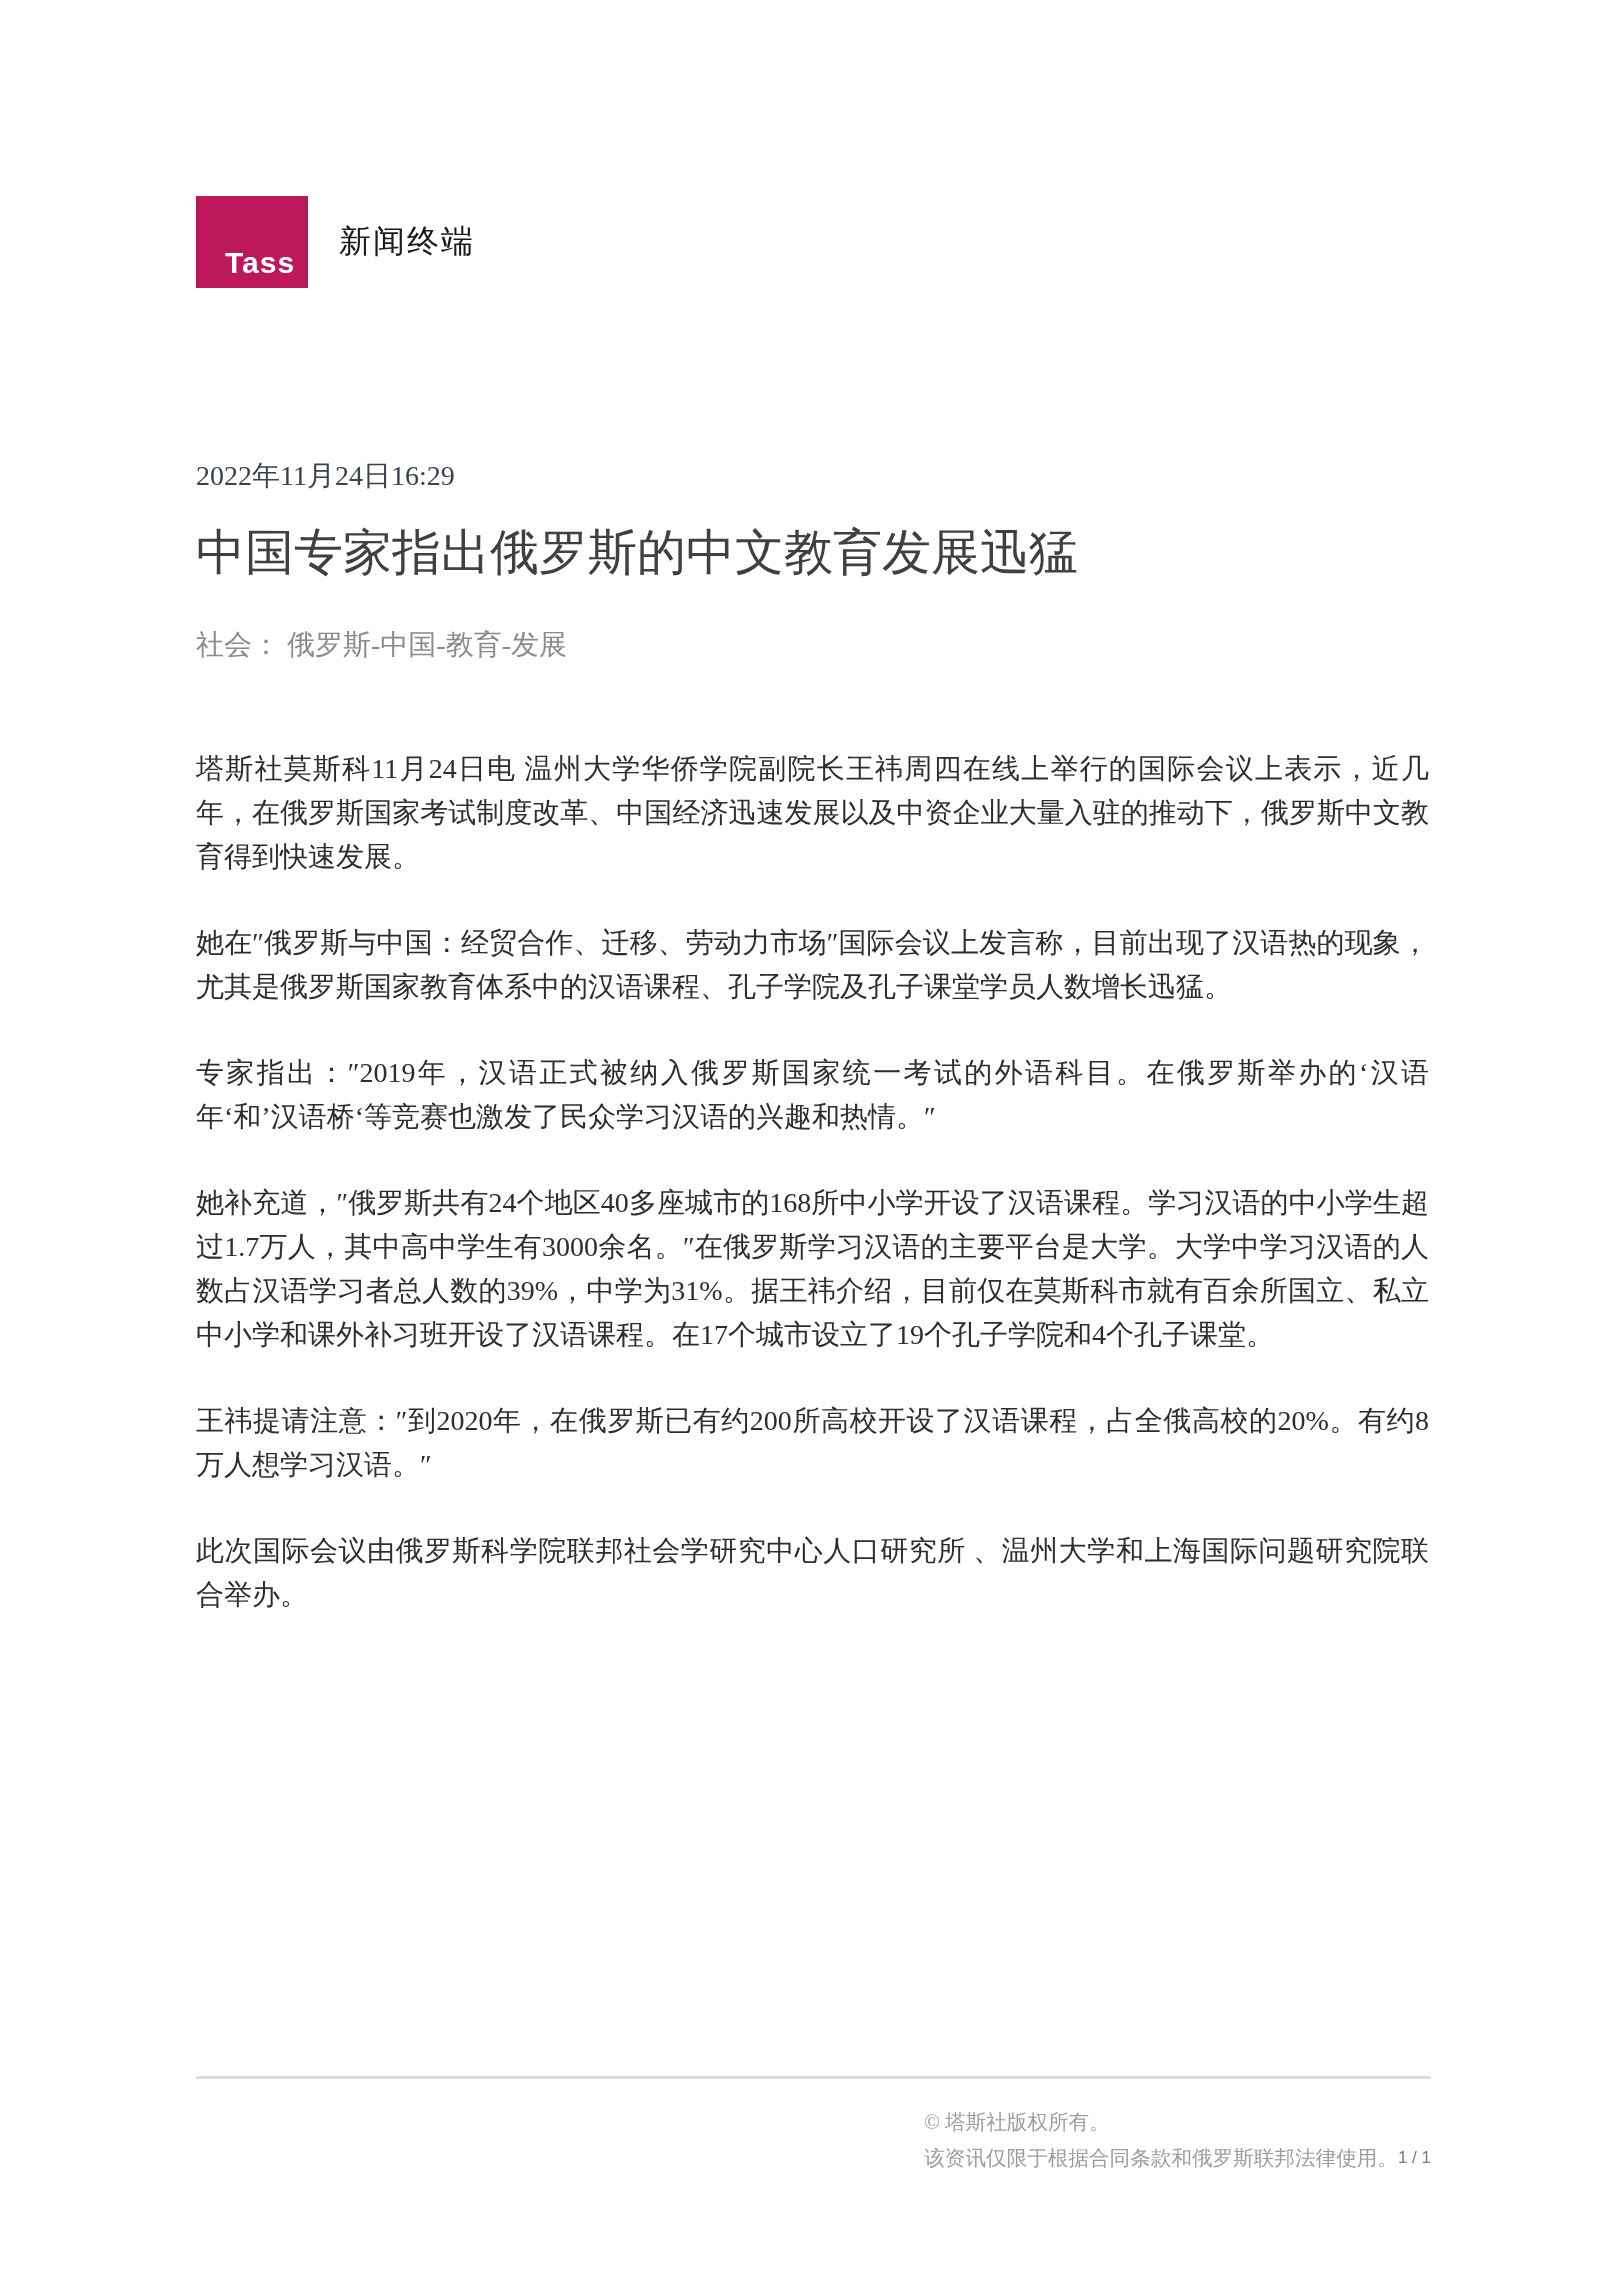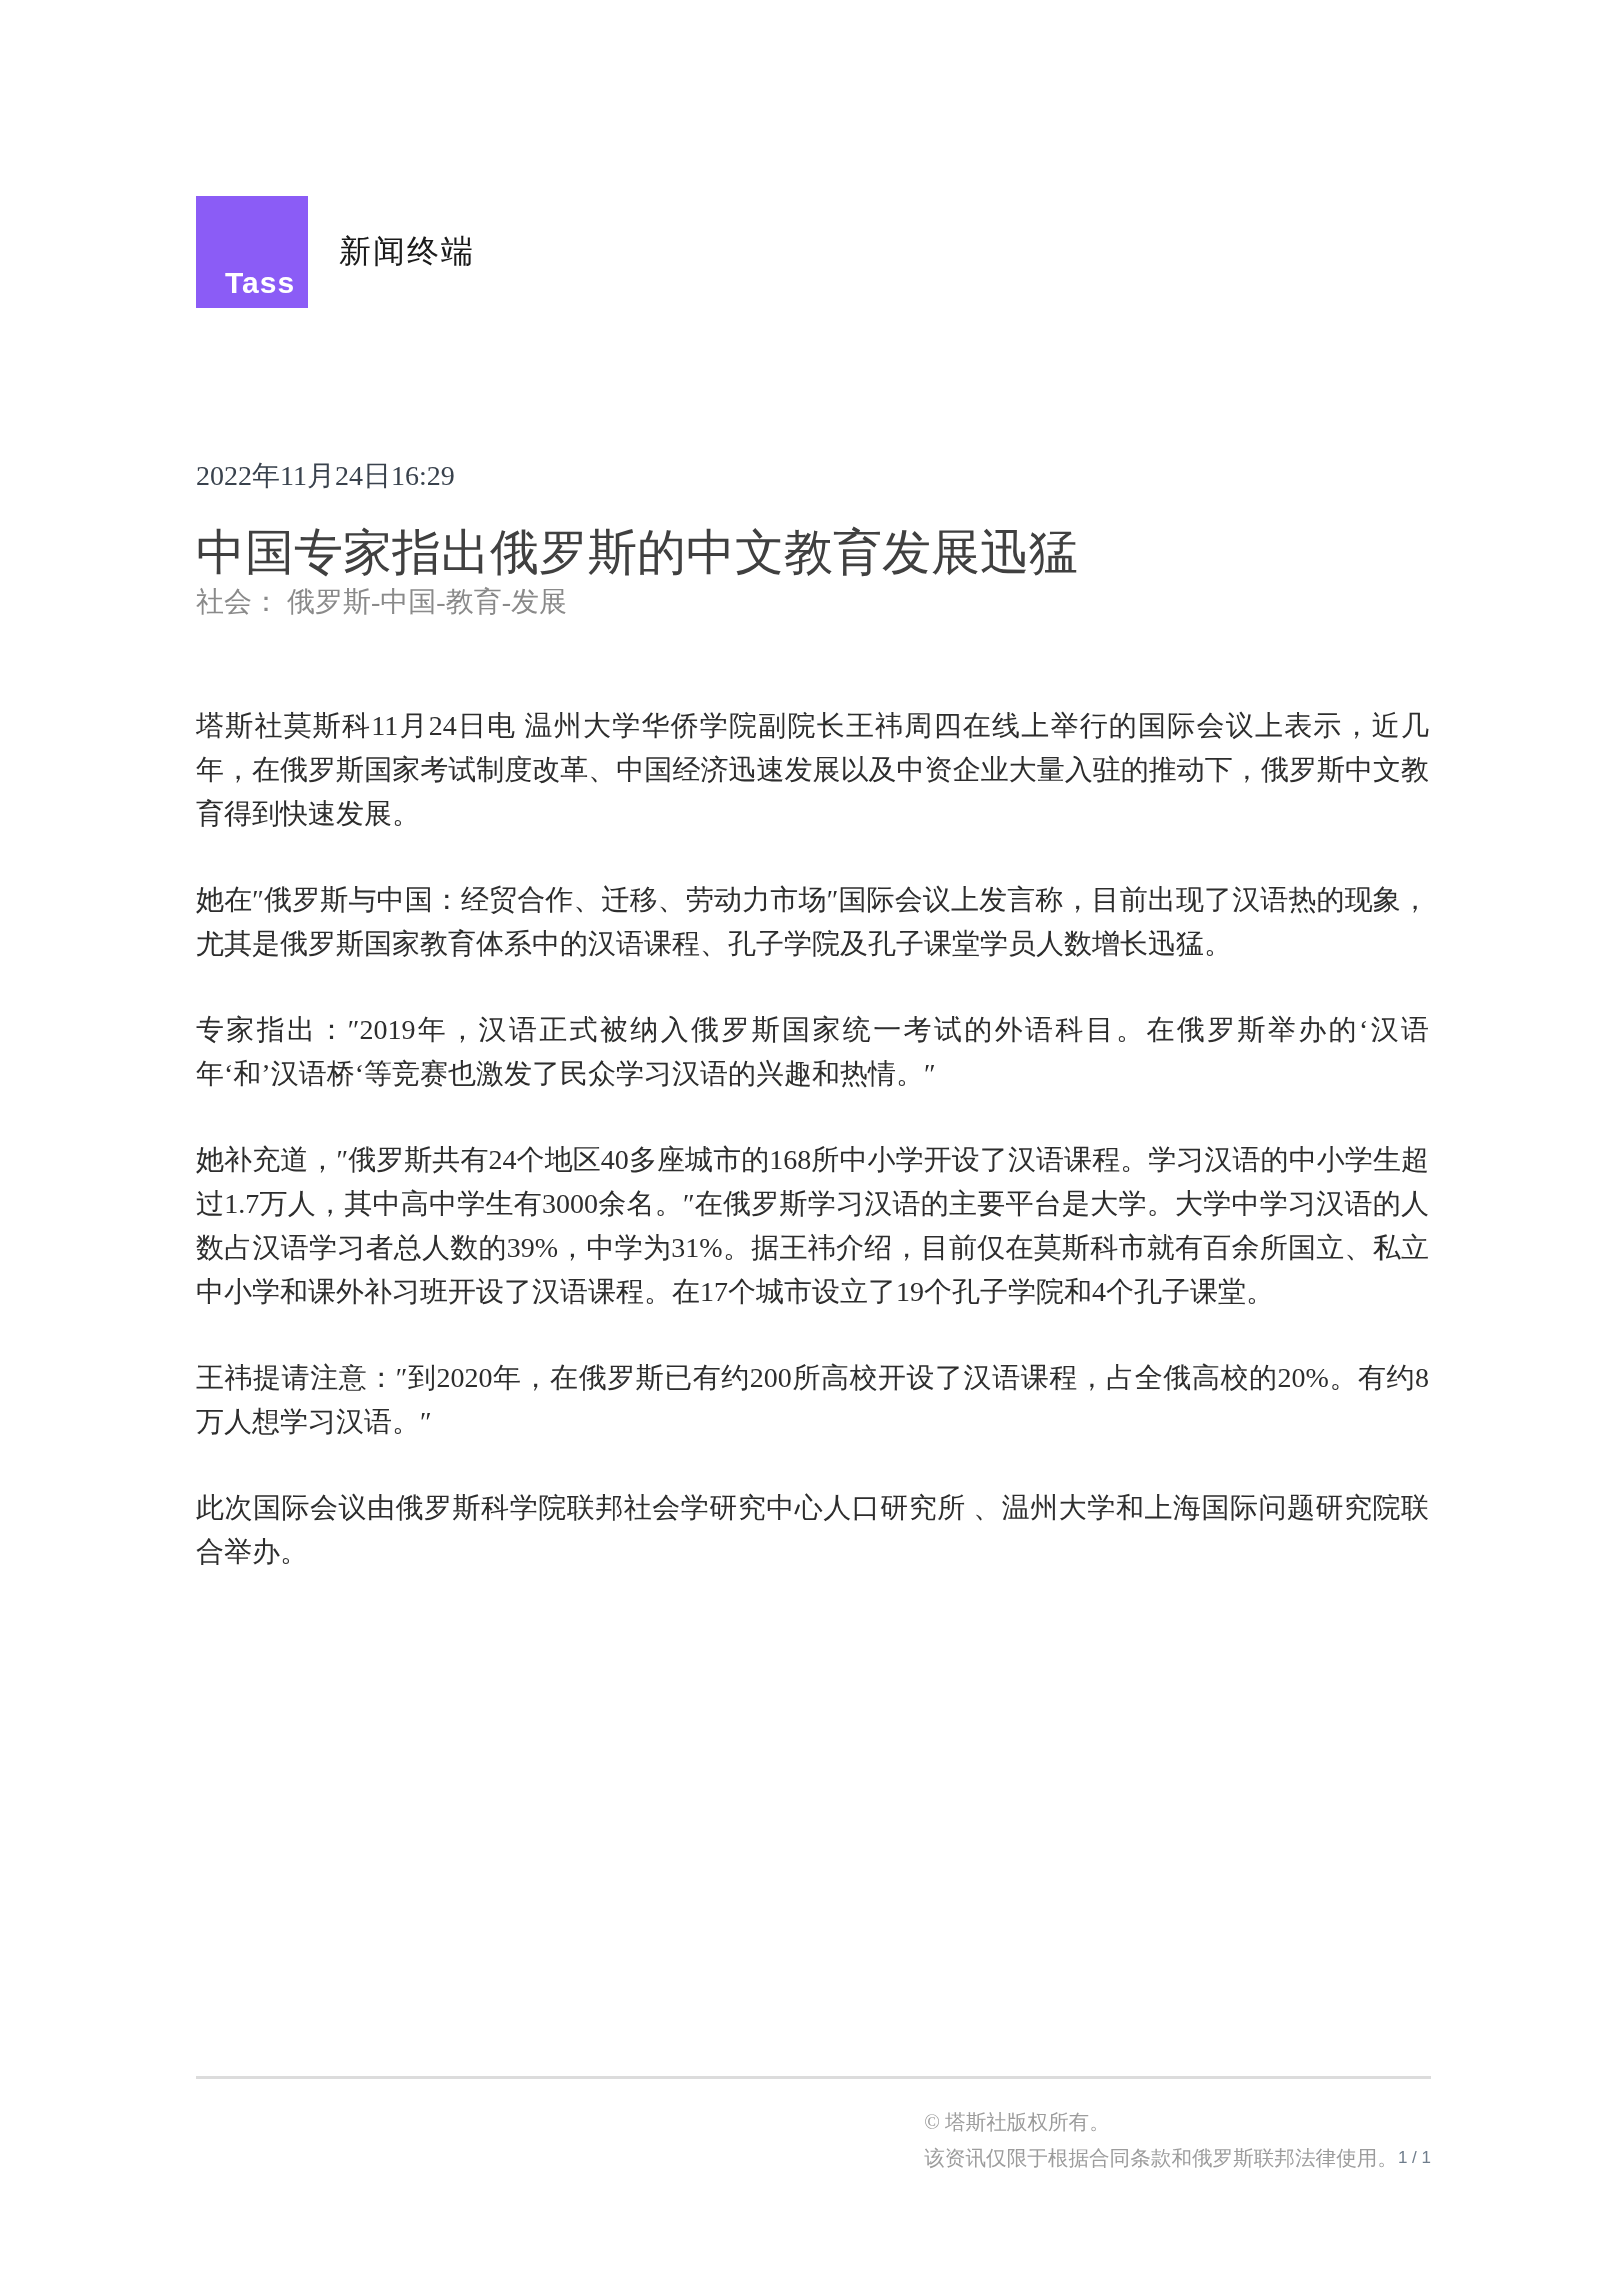--- a/index.html
+++ b/index.html
@@ -20,22 +20,22 @@
   .masthead {
     position: absolute;
     left: 196px;
     top: 196px;
     display: flex;
     align-items: center;
     gap: 31px;
   }
   .logo {
     width: 112px;
-    height: 112px;
-    background: #8b5cf6;
+    height: 92px;
+    background: #be185d;
     display: flex;
     align-items: flex-end;
     justify-content: center;
     padding-bottom: 9.8px;
     box-sizing: border-box;
     padding-left: 16px;
   }
   .logo-text {
     font-family: "Liberation Sans", sans-serif;
     font-weight: 700;
@@ -63,20 +63,21 @@
     color: #39424d;
   }
   .article-title {
     margin: 29px 0 0 0;
     font-size: 49px;
     line-height: 61px;
     font-weight: 400;
     color: #404040;
   }
   .category {
+    margin-top: 43px;
     font-size: 28px;
     line-height: 37px;
     color: #8a8a8a;
   }
   .article-body {
     margin-top: 84px;
   }
   .article-body p {
     margin: 0 0 42px 0;
     font-size: 28px;

